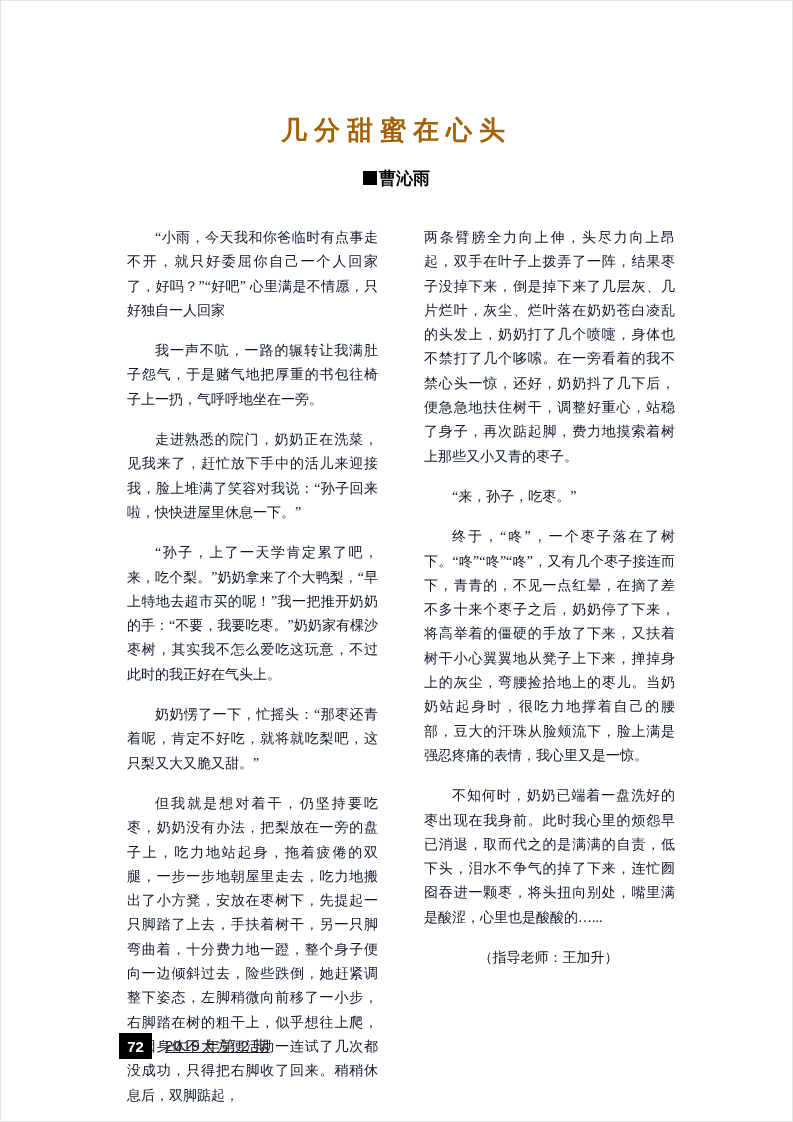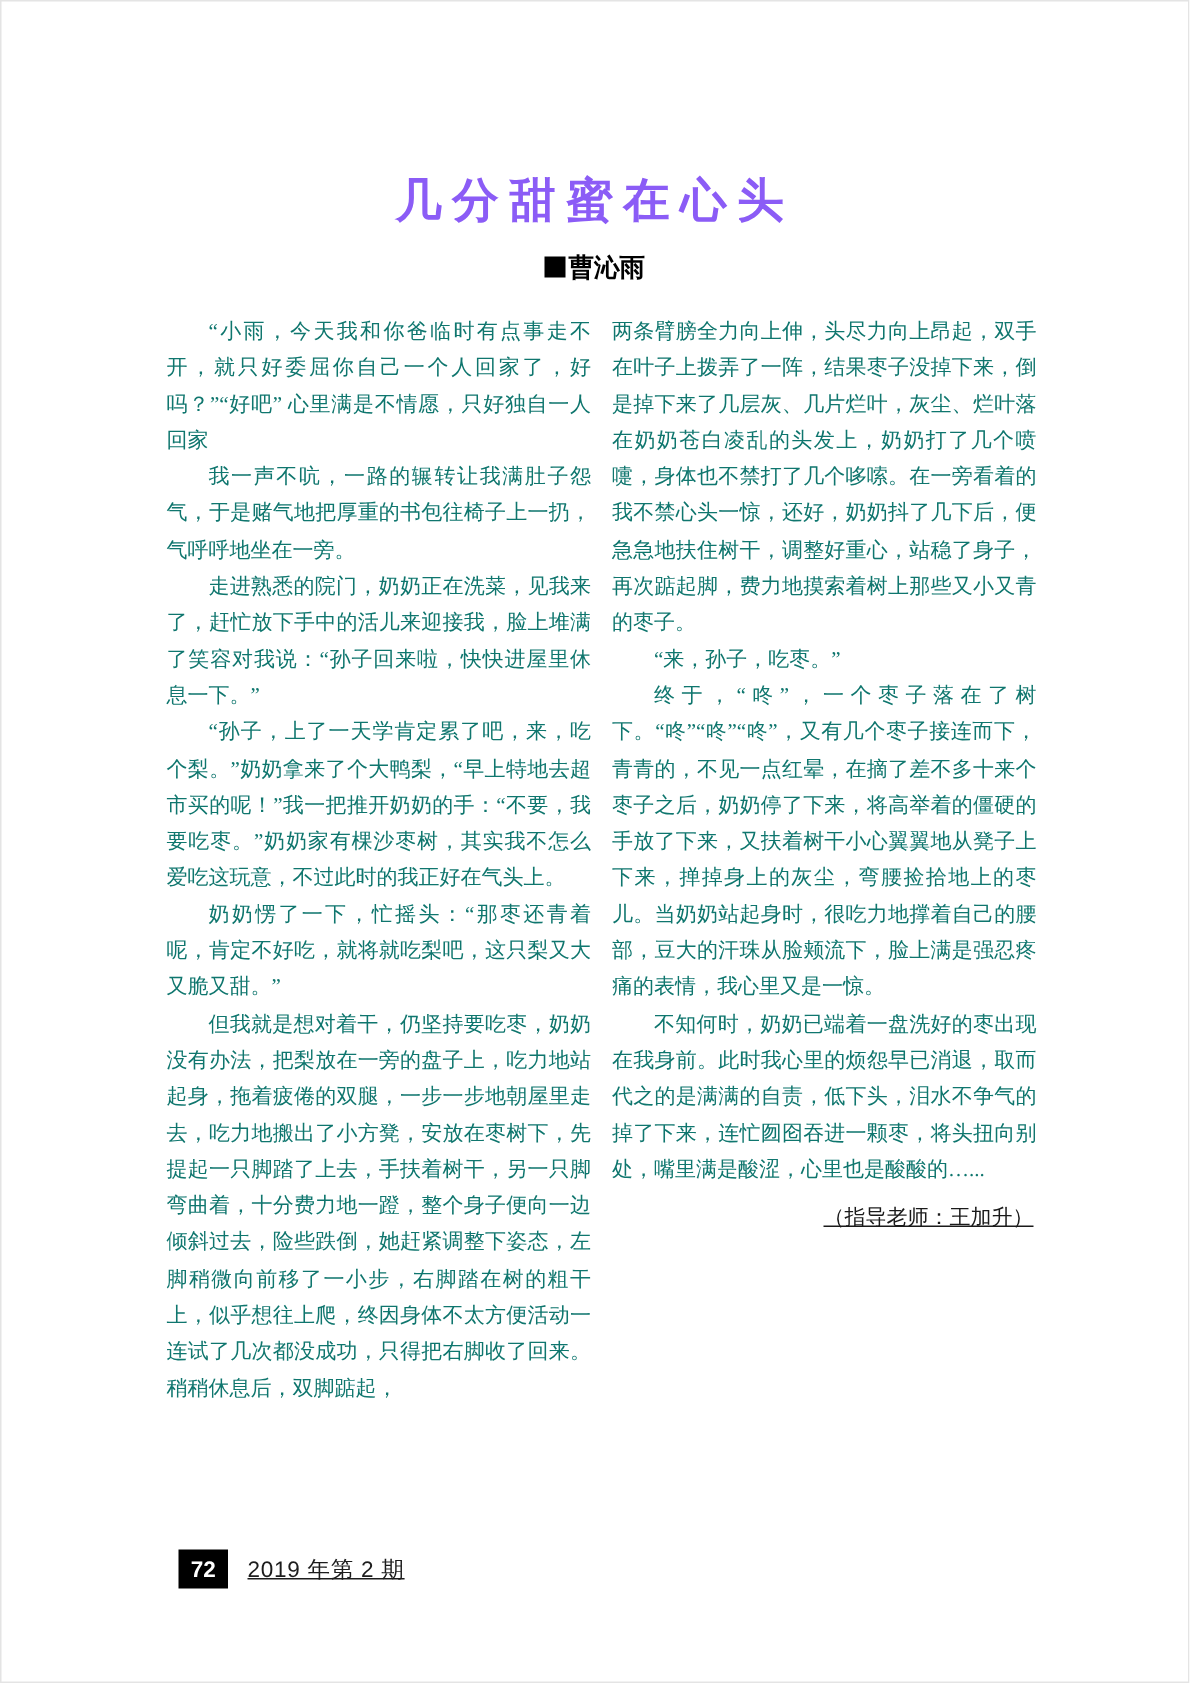--- a/index.html
+++ b/index.html
@@ -18,25 +18,25 @@
     color: #161616;
     overflow: hidden;
   }
   .title {
     position: absolute;
     top: 112px;
     left: 0;
     width: 100%;
     margin: 0;
     text-align: center;
-    font-size: 31px;
+    font-size: 26px;
     font-weight: 900;
     letter-spacing: 7px;
     font-family: "DejaVu Serif", "Liberation Serif", serif;
-    color: #8b5cf6;
+    color: #a16207;
   }
   .byline {
     position: absolute;
     top: 166px;
     left: 0;
     width: 100%;
     text-align: center;
     font-family: Liberation Sans, sans-serif;
     font-weight: bold;
     font-size: 17px;
@@ -56,39 +56,38 @@
     left: 110px;
     width: 580px;
     display: flex;
     gap: 14px;
   }
   .col {
     width: 283px;
     flex: 0 0 283px;
   }
   .para {
-    margin: 0;
+    margin: 16px;
     font-size: 14px;
     line-height: 24.3px;
     text-align: justify;
     text-indent: 2em;
     word-break: break-all;
-    color: #0f766e;
+    color: #0f172a;
   }
   .para.no-indent {
     text-indent: 0;
   }
   .teacher-note {
     margin: 8px 0 0 0;
     font-size: 14px;
     line-height: 24.3px;
-    text-align: right;
+    text-align: center;
     padding-right: 2px;
     color: #1a1a1a;
-    text-decoration: underline;
   }
   .footer {
     position: absolute;
     top: 1032px;
     left: 118px;
     display: flex;
     align-items: center;
     gap: 13px;
     font-family: "Liberation Sans", "DejaVu Sans", sans-serif;
   }

